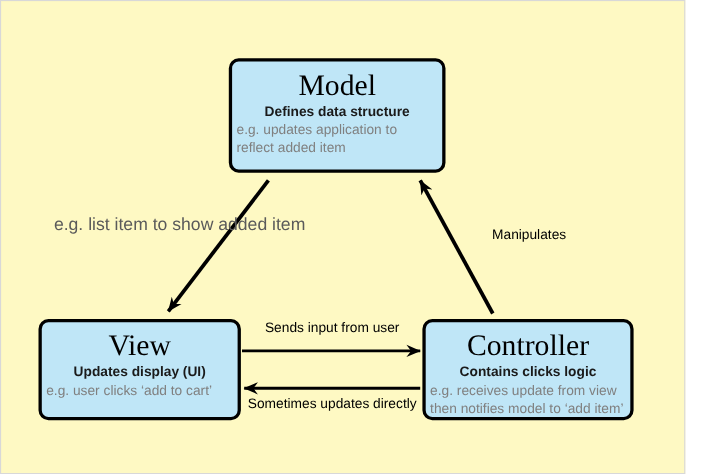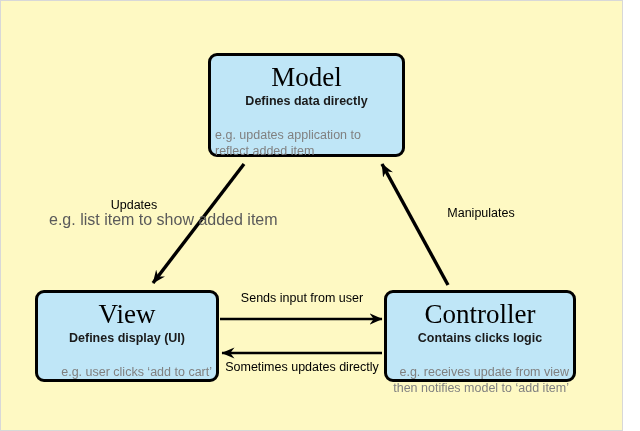--- a/index.html
+++ b/index.html
@@ -53,24 +53,24 @@
     margin-top: 1px;
   }
   .node-eg {
     font-family: "Liberation Sans", sans-serif;
     font-size: 12.5px;
     line-height: 16px;
     color: #808080;
     text-align: left;
     padding-left: 4px;
     padding-right: 4px;
-    margin-top: 18px;
+    margin-top: 1px;
   }
   .node-eg.center {
-    text-align: right;
+    text-align: left;
   }
   .edge-label {
     position: absolute;
     z-index: 3;
     font-family: "Liberation Sans", sans-serif;
     color: #000000;
     text-align: center;
     white-space: nowrap;
   }
   .edge-label .main {
@@ -100,38 +100,37 @@
 
     <line x1="447" y1="284" x2="381" y2="163" stroke="#000000" stroke-width="3.4" marker-end="url(#ah)"></line>
 
     <line x1="219" y1="318" x2="381" y2="318" stroke="#000000" stroke-width="2.6" marker-end="url(#ah)"></line>
 
     <line x1="381" y1="352" x2="221" y2="352" stroke="#000000" stroke-width="2.6" marker-end="url(#ah)"></line>
   </svg>
 
   <div class="node" style="left:207px; top:52px; width:197px; height:104px;">
     <div class="node-title">Model</div>
-    <div class="node-sub">Defines data directly</div>
+    <div class="node-sub">Defines data structure</div>
     <div class="node-eg">e.g. updates application to reflect added item</div>
   </div>
 
   <div class="node" style="left:34px; top:289px; width:184px; height:92px;">
     <div class="node-title">View</div>
-    <div class="node-sub">Defines display (UI)</div>
+    <div class="node-sub">Updates display (UI)</div>
     <div class="node-eg center">e.g. user clicks ‘add to cart’</div>
   </div>
 
   <div class="node" style="left:383px; top:289px; width:192px; height:92px;">
     <div class="node-title">Controller</div>
     <div class="node-sub">Contains clicks logic</div>
     <div class="node-eg center">e.g. receives update from view then notifies model to ‘add item’</div>
   </div>
 
   <div class="edge-label" style="left:48px; top:197px; width:170px;">
-    <div class="main">Updates</div>
     <div class="sub">e.g. list item to show added item</div>
   </div>
 
   <div class="edge-label" style="left:420px; top:205px; width:120px; text-align:center;">
     <div class="main">Manipulates</div>
   </div>
 
   <div class="edge-label" style="left:222px; top:290px; width:158px;text-align:center;">
     <div class="main">Sends input from user</div>
   </div>

